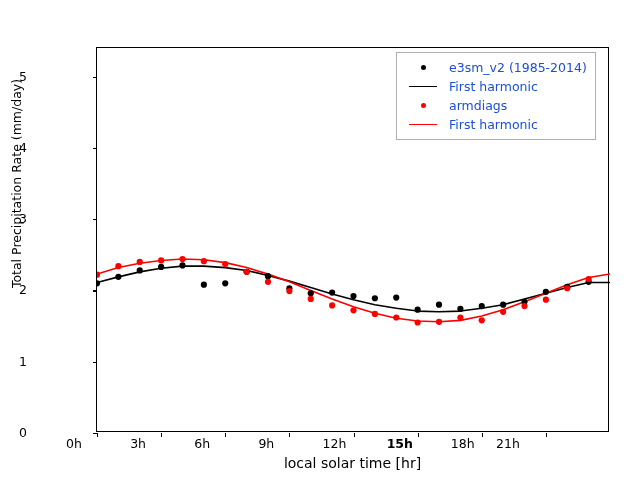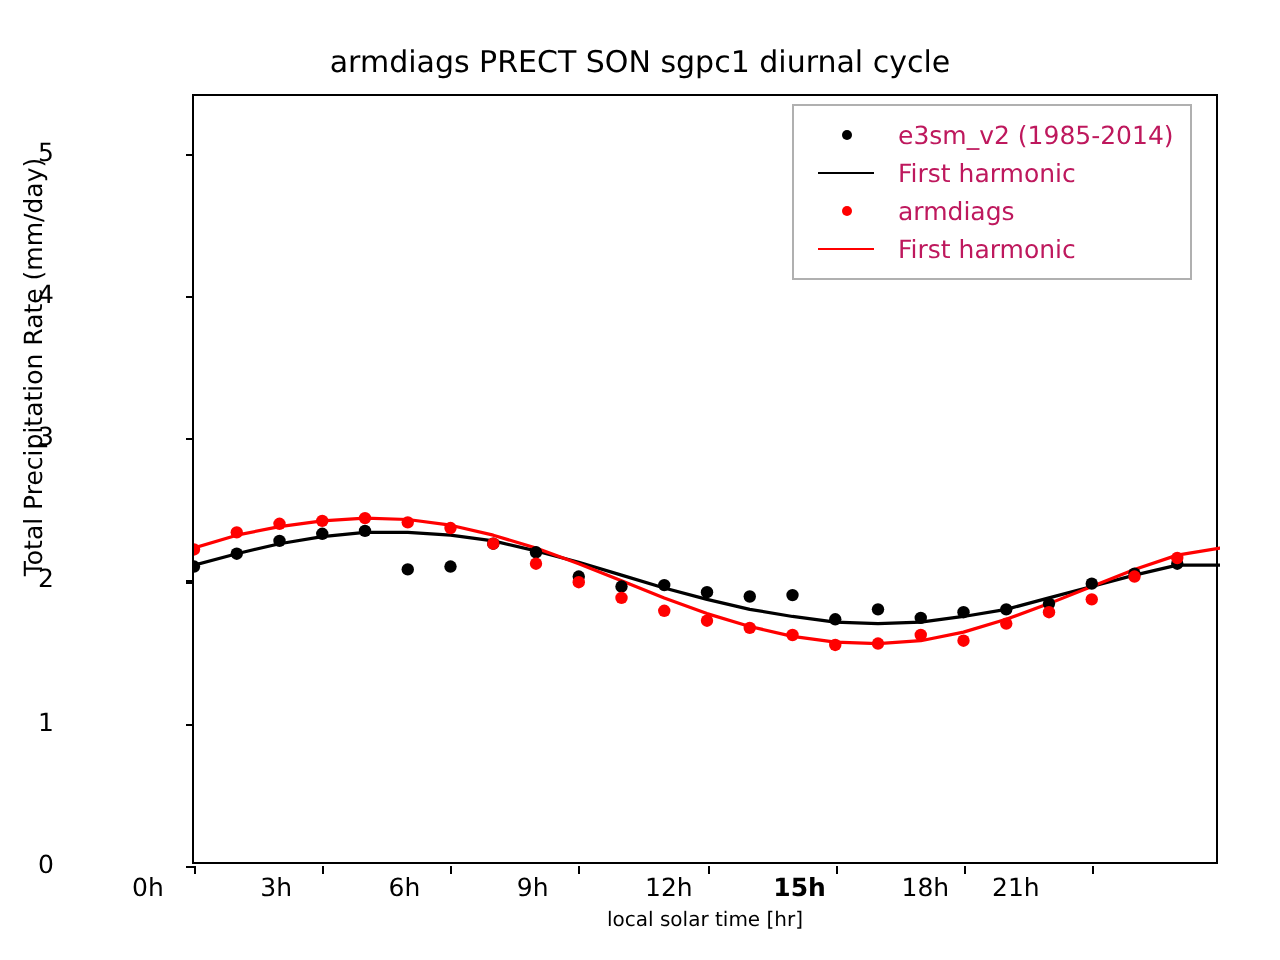--- a/index.html
+++ b/index.html
@@ -31,46 +31,45 @@
   }
   .ytick-label{
     position:absolute;right:613px;width:40px;text-align:right;
     font-size:12.5px;color:#000;transform:translateY(-50%);
   }
   .ytick-mark{position:absolute;left:-4.0px;width:4.0px;height:1.1px;background:#000;}
 
   
   #x-axis-label{
     position:absolute;left:96px;top:455px;width:513px;
-    text-align:center;font-size:10px;color:#000;
+    text-align:center;font-size:14px;color:#000;
   }
   .xtick-label{
     position:absolute;top:436px;width:60px;margin-left:-30px;
     text-align:left;font-size:12.5px;color:#000;
   }
   .xtick-mark{position:absolute;top:385px;width:1.1px;height:4.0px;background:#000;}
 
   
   #legend{
     position:absolute;left:396px;top:52px;
     border:0.9px solid #b0b0b0;background:#fff;
     padding:5px 8px 5px 6px;box-sizing:border-box;
   }
   .legend-row{display:flex;align-items:center;height:19px;}
   .legend-key{width:40px;display:flex;align-items:center;justify-content:center;flex:0 0 40px;}
-  .legend-text{font-size:12.5px;color:#be185d;white-space:nowrap;padding-left:6px;}
+  .legend-text{font-size:12.5px;color:#1d4ed8;white-space:nowrap;padding-left:6px;}
   .key-dot{width:5px;height:5px;border-radius:50%;display:block;}
   .key-line{width:28px;height:1.6px;display:block;}
 </style>
 </head>
 <body>
 
 <div id="figure">
 
-  <div id="chart-title">armdiags PRECT SON sgpc1 diurnal cycle</div>
 
   <div id="y-axis-label">Total Precipitation Rate (mm/day)</div>
   <div id="x-axis-label">local solar time [hr]</div>
 
   <div id="ytick-labels">
       <div class="ytick-label" style="top: 432px;">0</div>
       <div class="ytick-label" style="top: 360.704px;">1</div>
       <div class="ytick-label" style="top: 289.407px;">2</div>
       <div class="ytick-label" style="top: 218.111px;">3</div>
       <div class="ytick-label" style="top: 146.815px;">4</div>

